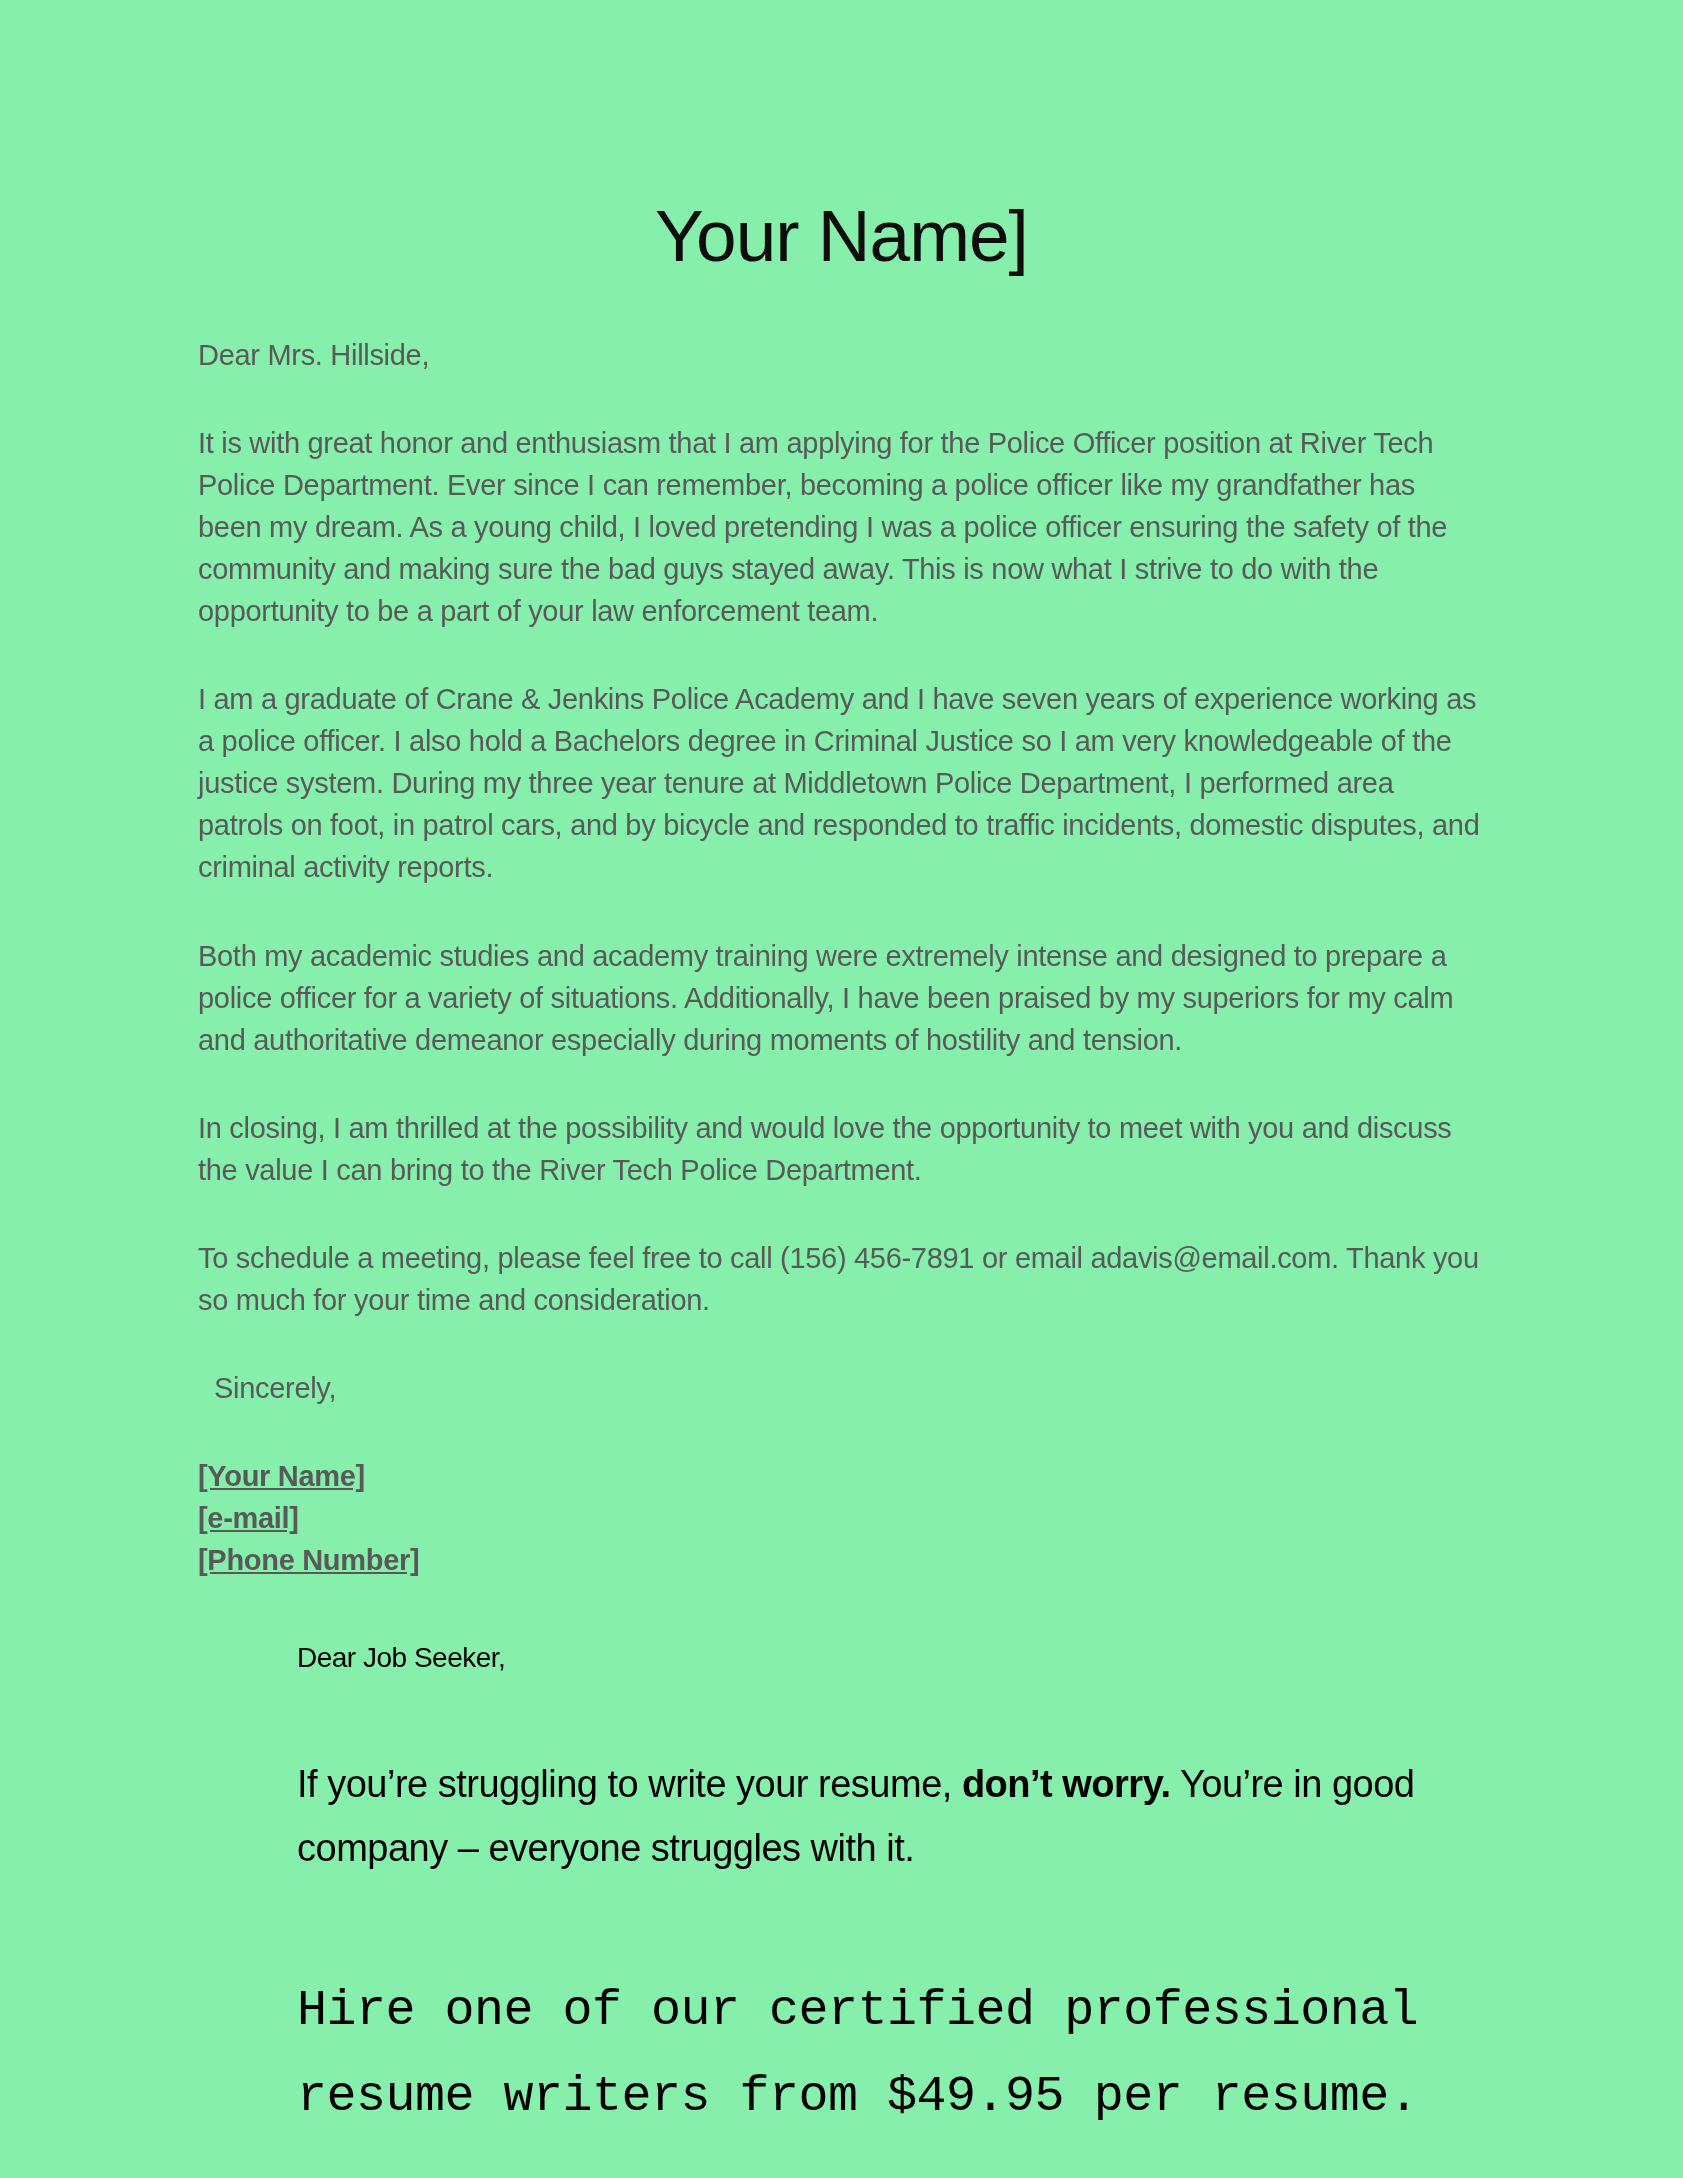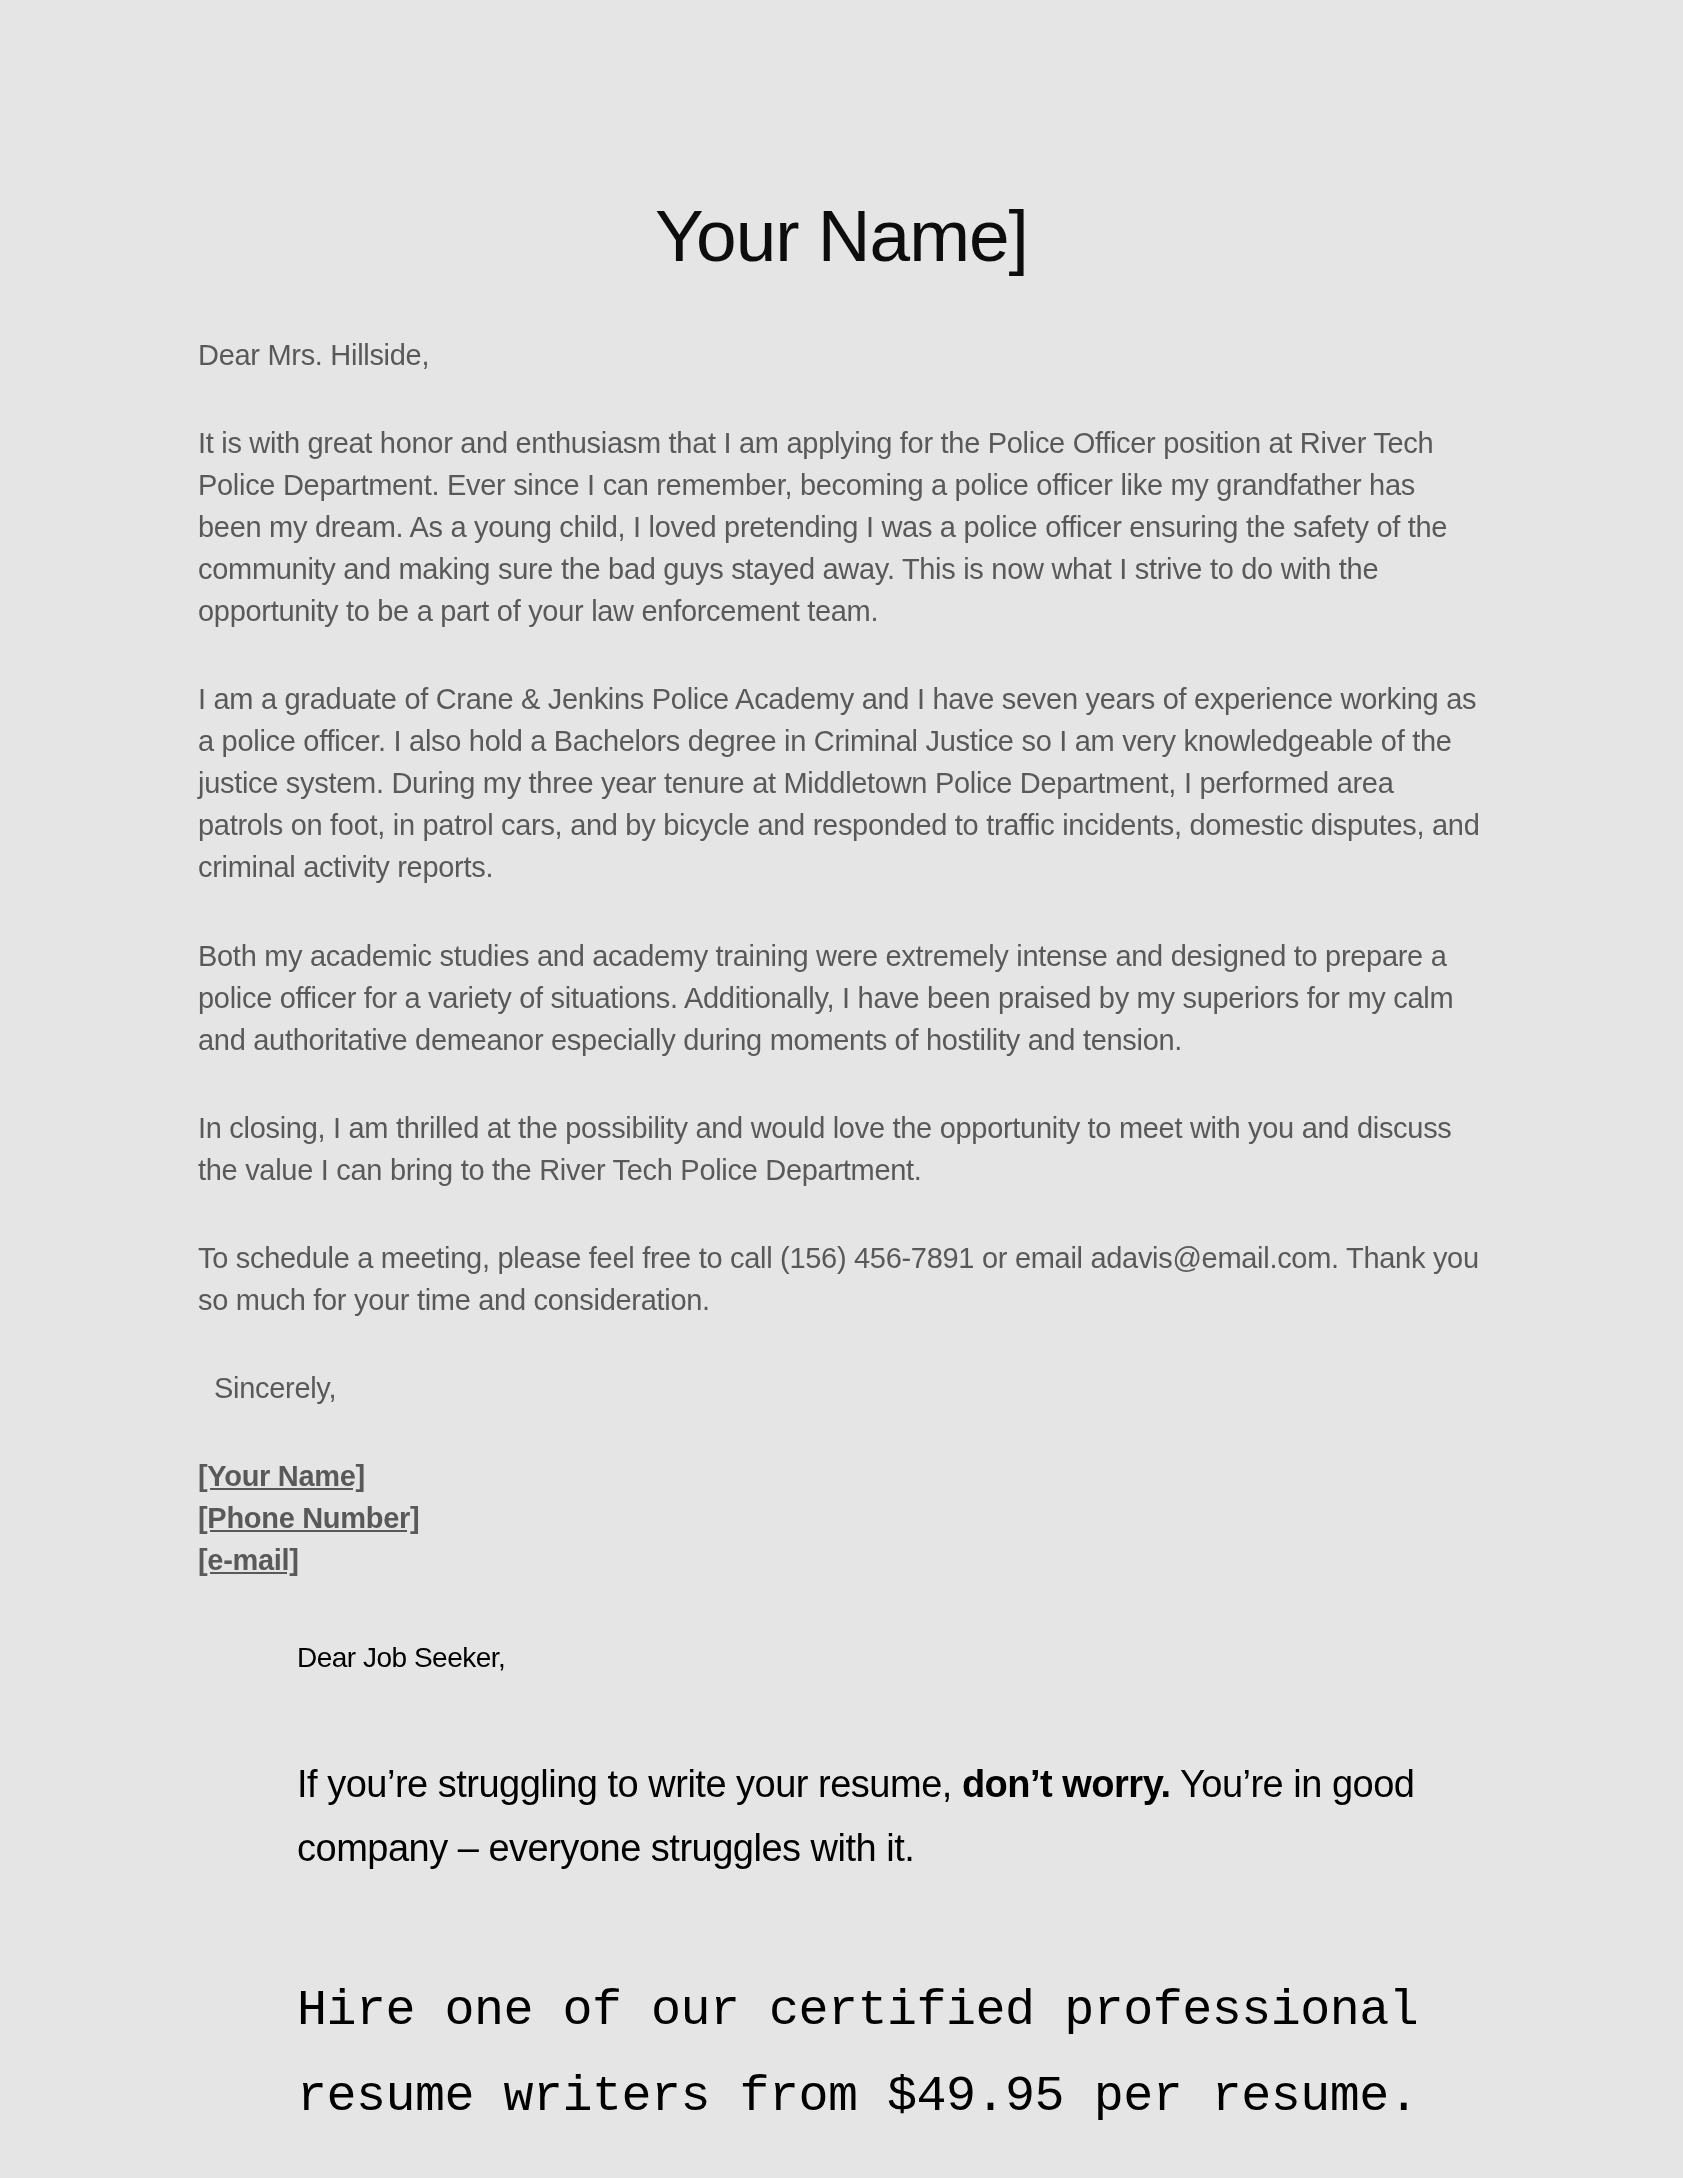--- a/index.html
+++ b/index.html
@@ -4,21 +4,21 @@
 <style>
   html, body {
     margin: 0;
     padding: 0;
     background: #ffffff;
   }
   .page {
     position: relative;
     width: 1683px;
     height: 2178px;
-    background: #e5e5e5;
+    background: #86efac;
     box-sizing: border-box;
     padding: 194px 198px 0 198px;
     font-family: "Liberation Sans", sans-serif;
     overflow: hidden;
   }
   .doc-title {
     font-size: 73px;
     font-weight: 300;
     color: #0d0d0d;
     text-align: center;
@@ -85,22 +85,22 @@
 
     <p>Both my academic studies and academy training were extremely intense and designed to prepare a police officer for a variety of situations. Additionally, I have been praised by my superiors for my calm and authoritative demeanor especially during moments of hostility and tension.</p>
 
     <p>In closing, I am thrilled at the possibility and would love the opportunity to meet with you and discuss the value I can bring to the River Tech Police Department.</p>
 
     <p>To schedule a meeting, please feel free to call (156) 456-7891 or email adavis@email.com. Thank you so much for your time and consideration.</p>
 
     <p class="closing">Sincerely,</p>
 
     <p class="sig-line">[Your Name]</p>
+    <p class="sig-line">[e-mail]</p>
     <p class="sig-line">[Phone Number]</p>
-    <p class="sig-line">[e-mail]</p>
   </div>
 
   <div class="note">
     <p class="note-salutation">Dear Job Seeker,</p>
 
     <p class="note-intro"><span>If you’re struggling to write your resume, </span><b>don’t worry.</b><span> You’re in good company – everyone struggles with it.</span></p>
 
     <p class="note-cta">Hire one of our certified professional resume writers from $49.95 per resume.</p>
   </div>
 

